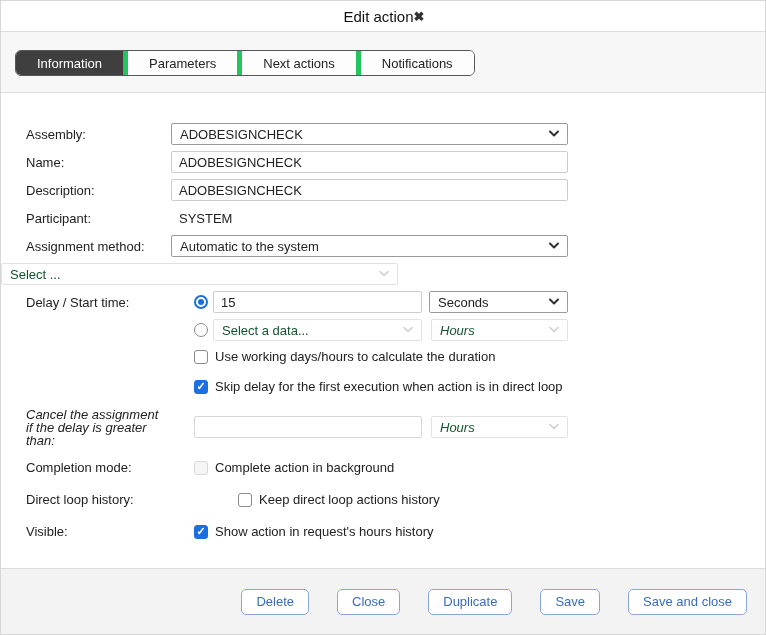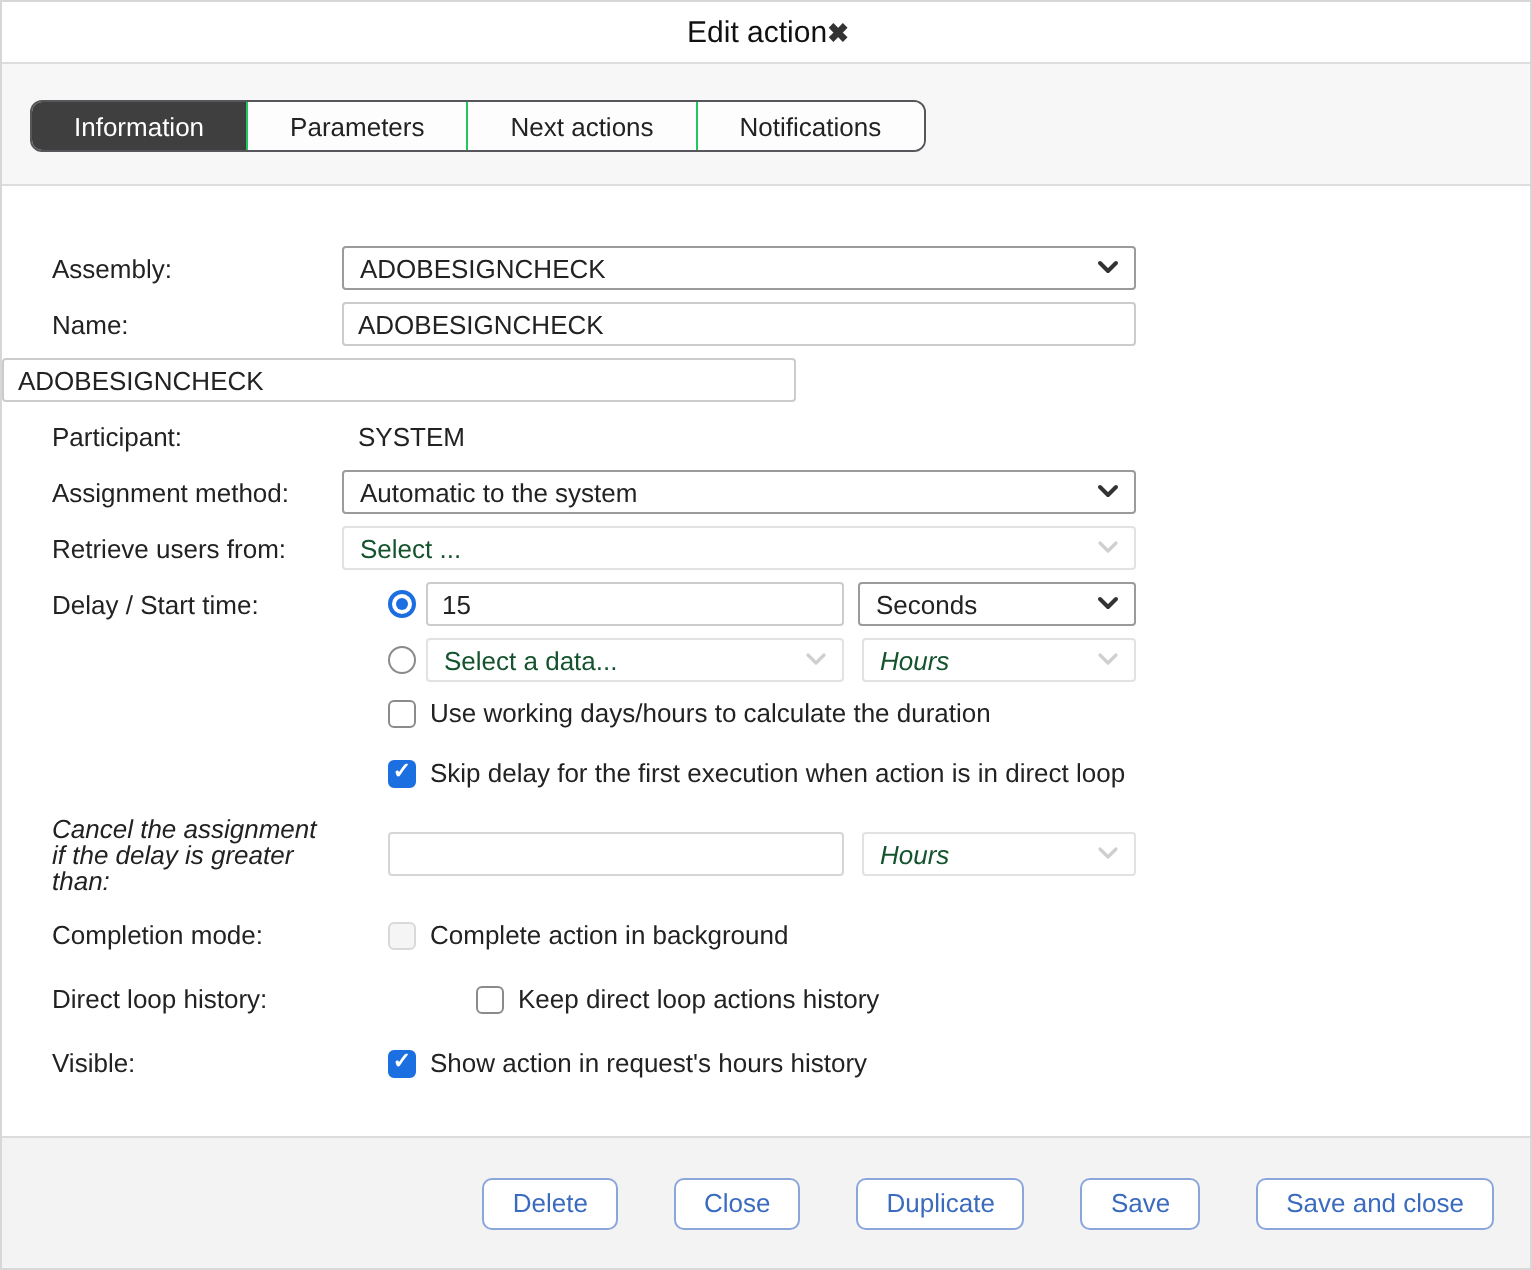--- a/index.html
+++ b/index.html
@@ -13,21 +13,21 @@
   .hdr { height:30px; display:flex; align-items:center; justify-content:center;
          padding:0 12px 0 14px; background:#fff; }
   .hdr-title { font-size:15px; color:#111; }
   .close-x { font-size:13px; font-weight:bold; color:#333; cursor:pointer; line-height:1; }
   
   .tabband { height:62px; background:#f7f7f7; border-top:1px solid #ddd;
              border-bottom:1px solid #ddd; padding:18px 0 0 14px; }
   .tabs { display:inline-flex; border:1px solid #55575a; border-radius:6px;
           overflow:hidden; background:#fdfdfd; height:26px; }
   .tab { font-size:13px; color:#222; display:flex; align-items:center; justify-content:center;
-         padding:0 21px; cursor:pointer; border-right:1px solid #22c55e; background:#fdfdfd; }
+         padding:0 21px; cursor:pointer; border-right:5px solid #22c55e; background:#fdfdfd; }
   .tab:last-child { border-right:none; }
   .tab.active { background:#3f3f3f; color:#fff; }
   
   .content { padding-top:32px; }
   .row { display:flex; align-items:center; height:18px; margin-bottom:10px; }
   .lbl { width:170px; padding-left:25px; font-size:13px; color:#222; flex:none; line-height:13px; }
   .lbl.two { line-height:13px;font-style:italic; }
   .fields { display:flex; align-items:center; }
   .sel { width:397px; height:22px; border:1px solid #9b9b9b; border-radius:2px; background:#fff;
          display:flex; align-items:center; justify-content:space-between; padding:0 7px 0 8px;
@@ -104,20 +104,21 @@
     </div>
 
     <div class="row">
       <span class="lbl">Name:</span>
       <div class="fields">
         <input class="txt" type="text" value="ADOBESIGNCHECK" style="">
       </div>
     </div>
 
     <div class="row">
+      <span class="lbl">Description:</span>
       <div class="fields">
         <input class="txt" type="text" value="ADOBESIGNCHECK" style="">
       </div>
     </div>
 
     <div class="row">
       <span class="lbl">Participant:</span>
       <div class="fields">
         <span class="static-val">SYSTEM</span>
       </div>
@@ -131,21 +132,20 @@
           <span class="chev">
             <svg width="12" height="8" viewBox="0 0 12 8">
                 <path d="M2 1.5 L6 5.5 L10 1.5" fill="none" stroke="currentColor" stroke-width="2" stroke-linecap="round" stroke-linejoin="round"></path>
               </svg>
           </span>
         </div>
       </div>
     </div>
 
     <div class="row">
-      <span class="lbl">Retrieve users from:</span>
       <div class="fields">
         <div class="sel disabled">
           <span class="placeholder">Select ...</span>
           <span class="chev">
             <svg width="12" height="8" viewBox="0 0 12 8">
                 <path d="M2 1.5 L6 5.5 L10 1.5" fill="none" stroke="currentColor" stroke-width="1.6" stroke-linecap="round" stroke-linejoin="round"></path>
               </svg>
           </span>
         </div>
       </div>

